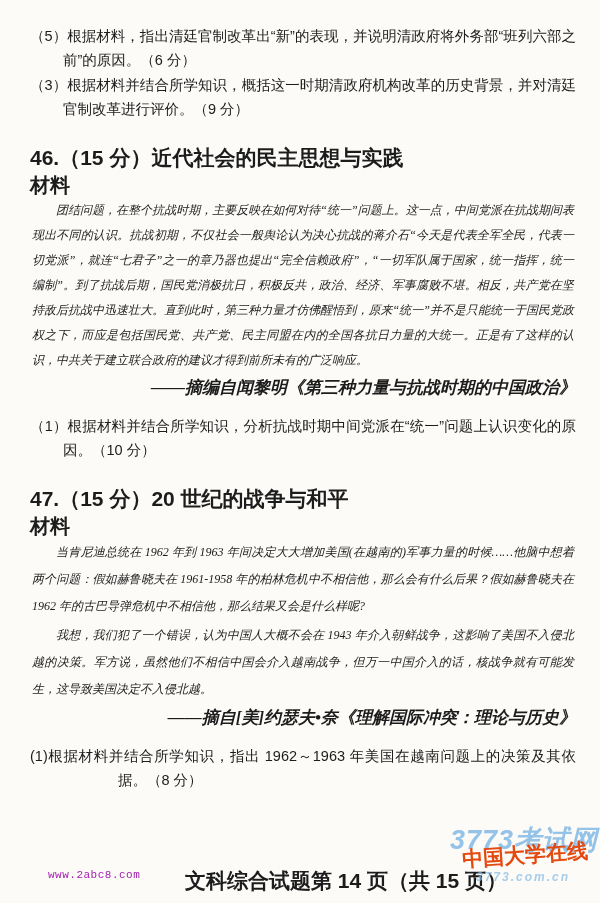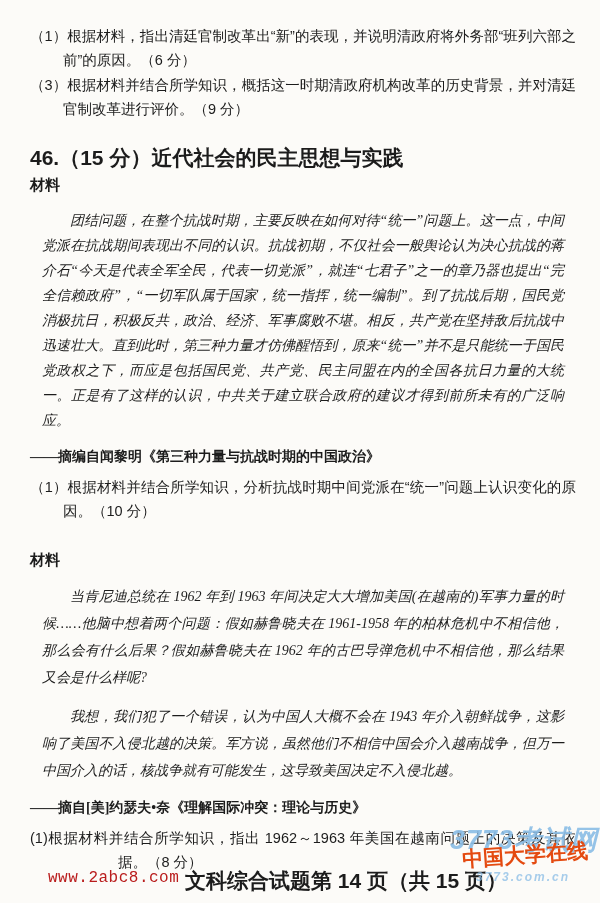--- a/index.html
+++ b/index.html
@@ -27,57 +27,58 @@
     text-indent:-88px;
   }
   .question{margin-top:26px;}
   .q-heading{
     font-size:21px;
     font-weight:bold;
     margin:0 0 5px 0;
     line-height:22px;
   }
   .material-label{
-    font-size:15px;
+    font-size:20px;
     font-weight:bold;
     line-height:22px;
     margin:0 0 2px 0;
   }
   .material{
     font-family:"Liberation Serif",serif;
     font-style:italic;
-    font-size:14px;
+    font-size:12px;
     line-height:25px;
     text-align:justify;
     text-indent:2em;
-    margin:12px;
+    margin:2px;
   }
   .q47 .material{line-height:27px;}
   .attribution{
     font-family:"Liberation Serif",serif;
+    font-style:italic;
     font-weight:bold;
-    font-size:14px;
-    text-align:left;
+    font-size:17px;
+    text-align:right;
     margin:3px 0 6px 0;
     line-height:24px;
   }
-  .items-block{margin-top:6px;}
+  .items-block{margin-top:14px;}
   .footer{
     position:absolute;
     left:0;bottom:16px;
     width:100%;
     height:20px;
   }
   .site-url{
     position:absolute;
     left:48px;top:2px;
     font-family:"Liberation Mono",monospace;
-    font-size:16px;
+    font-size:11px;
     letter-spacing:0.5px;
-    color:#b91c1c;
+    color:#a21caf;
   }
   .page-label{
     position:absolute;
     left:185px;top:0;
     font-size:21px;
     font-weight:bold;
   }
   .watermark{
     position:absolute;
     right:0;bottom:17px;
@@ -115,35 +116,36 @@
     opacity:0.75;
     white-space:nowrap;
   }
 </style>
 </head>
 <body>
 
 <div class="page">
 
   <section class="prev-items">
-    <p class="q-item">（1）根据材料，指出清廷官制改革出“新”的表现，并说明清政府将外务部“班列六部之前”的原因。（6 分）</p>
+    <p class="q-item">（5）根据材料，指出清廷官制改革出“新”的表现，并说明清政府将外务部“班列六部之前”的原因。（6 分）</p>
     <p class="q-item">（3）根据材料并结合所学知识，概括这一时期清政府机构改革的历史背景，并对清廷官制改革进行评价。（9 分）</p>
   </section>
 
   <section class="question q46">
     <h2 class="q-heading">46.（15 分）近代社会的民主思想与实践</h2>
     <div class="material-label">材料</div>
     <p class="material">团结问题，在整个抗战时期，主要反映在如何对待“统一”问题上。这一点，中间党派在抗战期间表现出不同的认识。抗战初期，不仅社会一般舆论认为决心抗战的蒋介石“今天是代表全军全民，代表一切党派”，就连“七君子”之一的章乃器也提出“完全信赖政府”，“一切军队属于国家，统一指挥，统一编制”。到了抗战后期，国民党消极抗日，积极反共，政治、经济、军事腐败不堪。相反，共产党在坚持敌后抗战中迅速壮大。直到此时，第三种力量才仿佛醒悟到，原来“统一”并不是只能统一于国民党政权之下，而应是包括国民党、共产党、民主同盟在内的全国各抗日力量的大统一。正是有了这样的认识，中共关于建立联合政府的建议才得到前所未有的广泛响应。</p>
     <p class="attribution">——摘编自闻黎明《第三种力量与抗战时期的中国政治》</p>
     <div class="items-block">
       <p class="q-item">（1）根据材料并结合所学知识，分析抗战时期中间党派在“统一”问题上认识变化的原因。（10 分）</p>
     </div>
   </section>
 
   <section class="question q47">
+    <h2 class="q-heading">47.（15 分）20 世纪的战争与和平</h2>
     <div class="material-label">材料</div>
     <p class="material">当肯尼迪总统在 1962 年到 1963 年间决定大大增加美国(在越南的)军事力量的时候……他脑中想着两个问题：假如赫鲁晓夫在 1961-1958 年的柏林危机中不相信他，那么会有什么后果？假如赫鲁晓夫在 1962 年的古巴导弹危机中不相信他，那么结果又会是什么样呢?</p>
     <p class="material">我想，我们犯了一个错误，认为中国人大概不会在 1943 年介入朝鲜战争，这影响了美国不入侵北越的决策。军方说，虽然他们不相信中国会介入越南战争，但万一中国介入的话，核战争就有可能发生，这导致美国决定不入侵北越。</p>
     <p class="attribution">——摘自[美]约瑟夫•奈《理解国际冲突：理论与历史》</p>
     <div class="items-block">
       <p class="q-item deep-indent">(1)根据材料并结合所学知识，指出 1962～1963 年美国在越南问题上的决策及其依据。（8 分）</p>
     </div>
   </section>
 
   <div class="footer">

